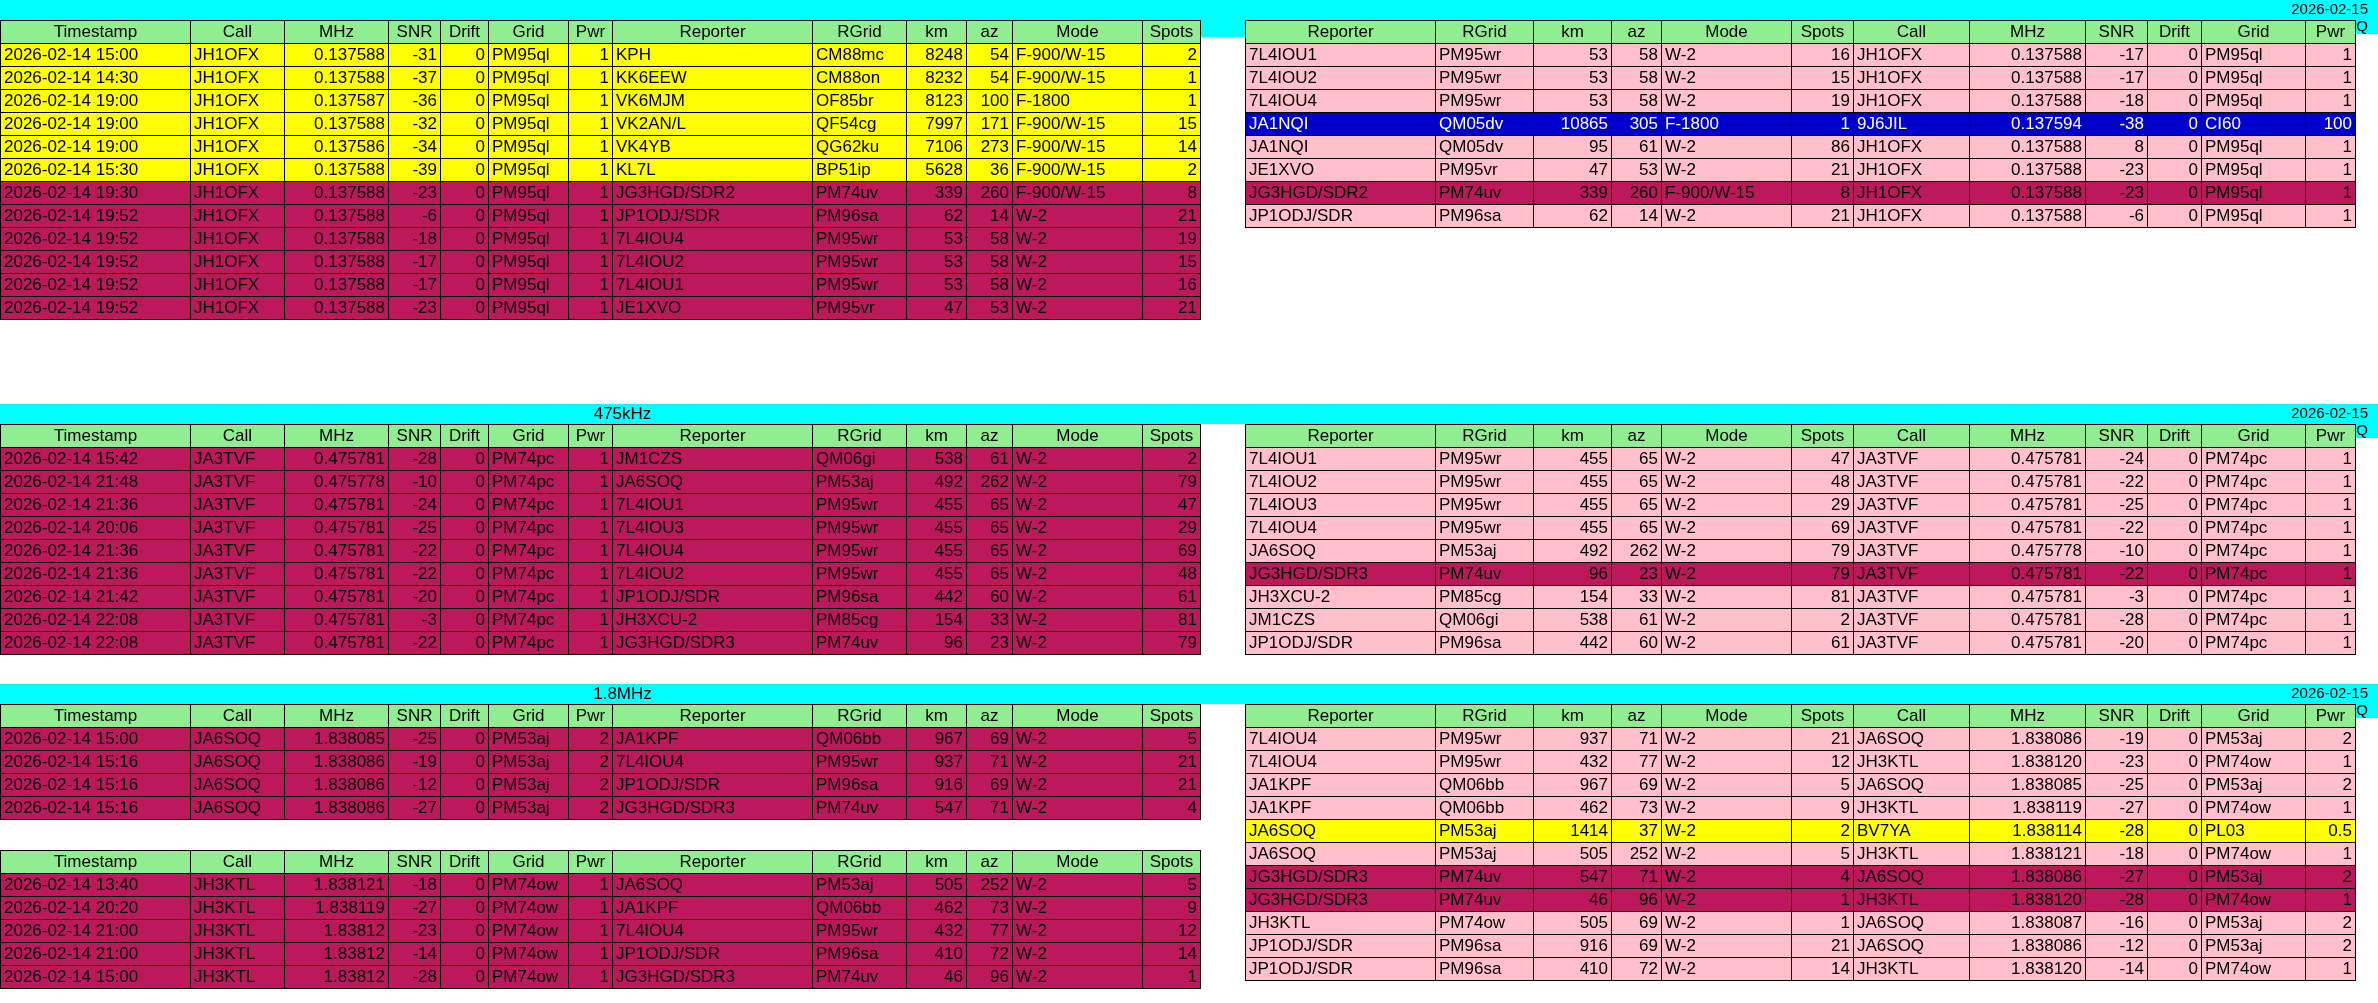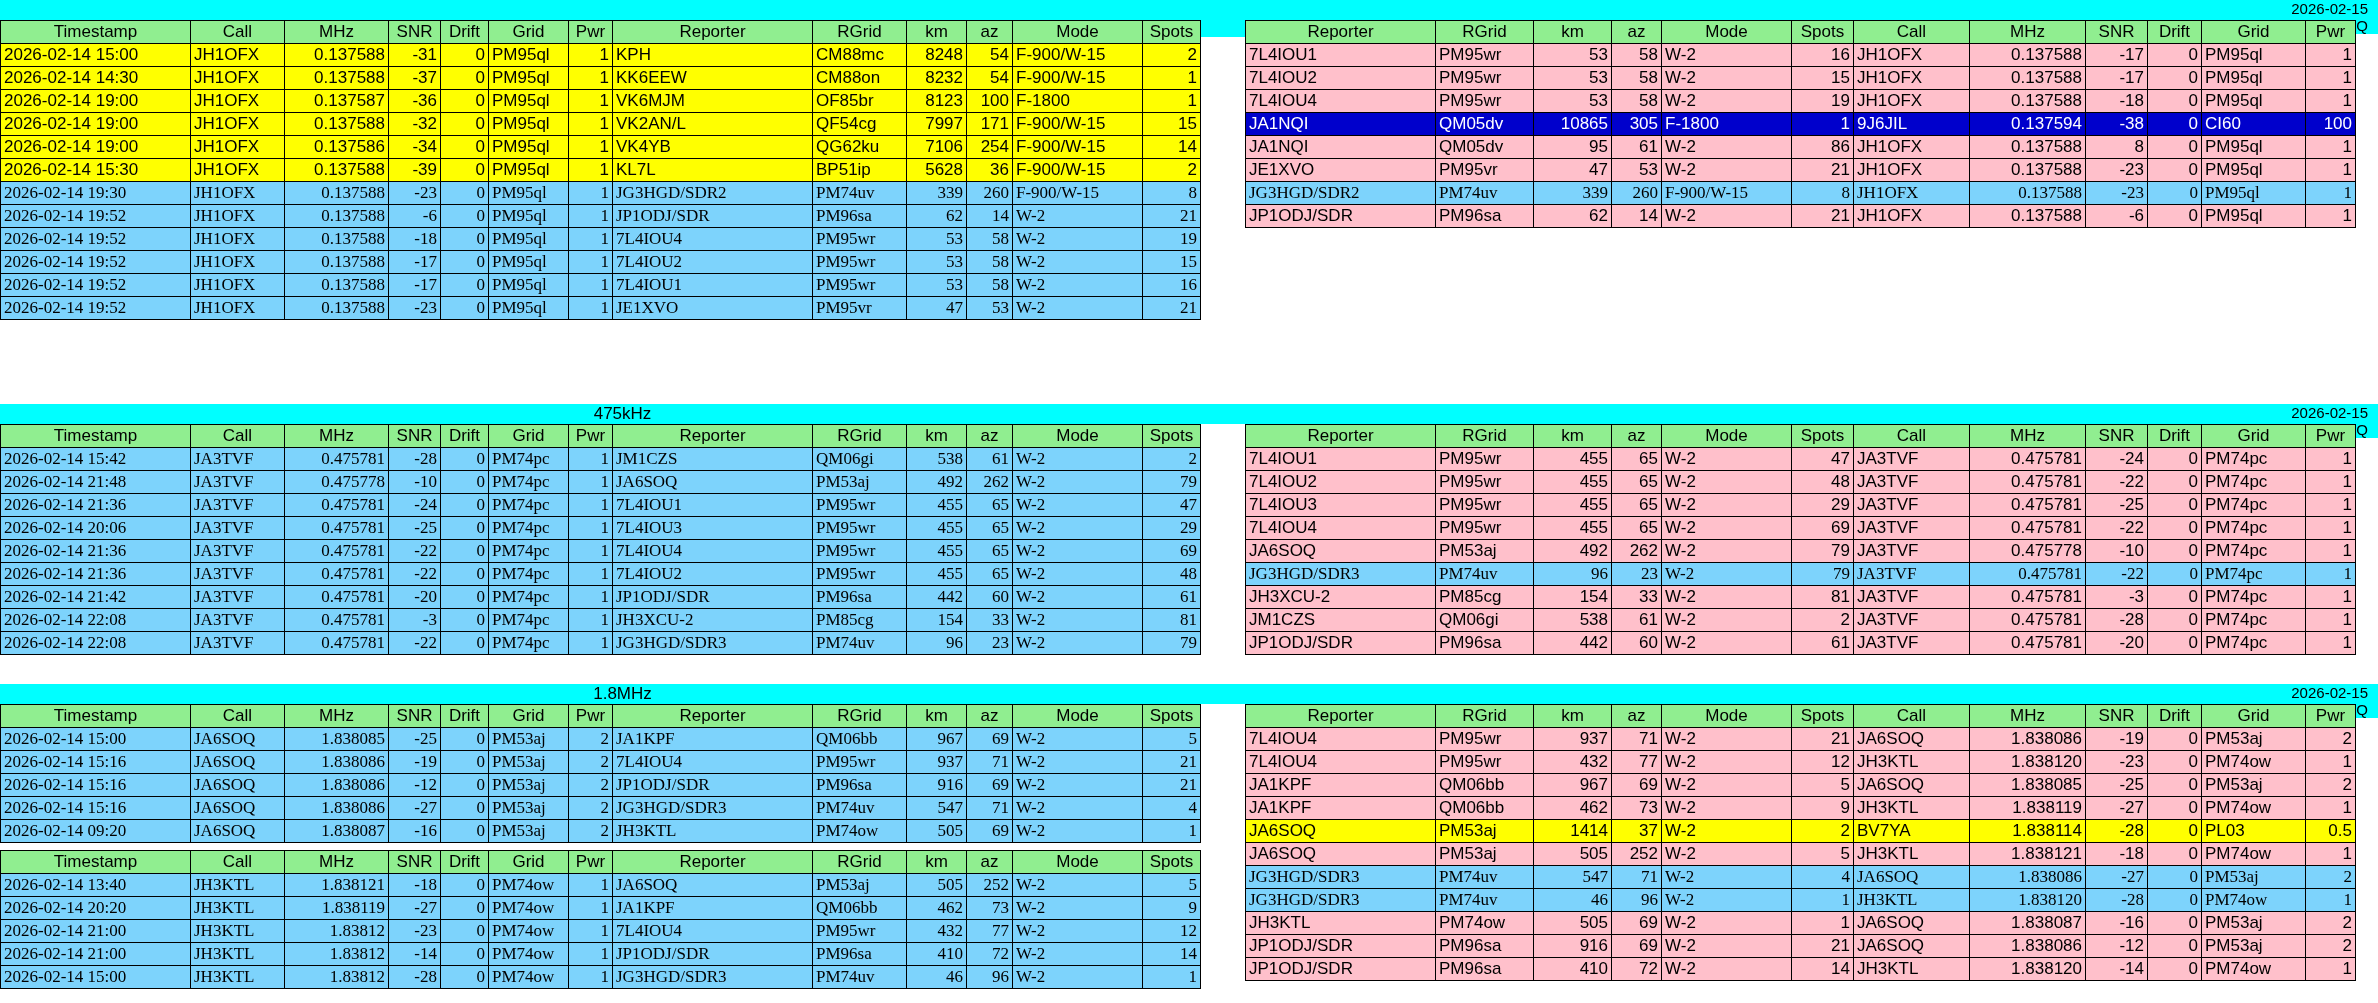--- a/index.html
+++ b/index.html
@@ -38,21 +38,21 @@
     font-weight: normal;
     text-align: center;
   }
   td.r { text-align: right; }
   td.l { text-align: left; }
 
   
   .bg-yellow { background: #ffff00; }
   .bg-pink   { background: #ffc0cb; }
   .bg-blue   { background: #0000cc; color: #ffffff; }
-  .bg-white  { background: #7dd3fc; font-family: Liberation Serif, serif; }
+  .bg-white  { background: #be185d; }
 
   
   .bandbar {
     background: #00ffff;
     text-align: center;
     font-size: 17px;
     height: 20px;
     line-height: 20px;
     overflow: hidden;
   }
@@ -195,21 +195,21 @@
             <td class="l">2026-02-14 19:00</td>
             <td class="l">JH1OFX</td>
             <td class="r">0.137586</td>
             <td class="r">-34</td>
             <td class="r">0</td>
             <td class="l">PM95ql</td>
             <td class="r">1</td>
             <td class="l">VK4YB</td>
             <td class="l">QG62ku</td>
             <td class="r">7106</td>
-            <td class="r">254</td>
+            <td class="r">273</td>
             <td class="l">F-900/W-15</td>
             <td class="r">14</td>
           </tr>
           <tr class="bg-yellow">
             <td class="l">2026-02-14 15:30</td>
             <td class="l">JH1OFX</td>
             <td class="r">0.137588</td>
             <td class="r">-39</td>
             <td class="r">0</td>
             <td class="l">PM95ql</td>
@@ -913,35 +913,20 @@
             <td class="r">0</td>
             <td class="l">PM53aj</td>
             <td class="r">2</td>
             <td class="l">JG3HGD/SDR3</td>
             <td class="l">PM74uv</td>
             <td class="r">547</td>
             <td class="r">71</td>
             <td class="l">W-2</td>
             <td class="r">4</td>
           </tr>
-          <tr class="bg-white">
-            <td class="l">2026-02-14 09:20</td>
-            <td class="l">JA6SOQ</td>
-            <td class="r">1.838087</td>
-            <td class="r">-16</td>
-            <td class="r">0</td>
-            <td class="l">PM53aj</td>
-            <td class="r">2</td>
-            <td class="l">JH3KTL</td>
-            <td class="l">PM74ow</td>
-            <td class="r">505</td>
-            <td class="r">69</td>
-            <td class="l">W-2</td>
-            <td class="r">1</td>
-          </tr>
         </tbody>
       </table>
   </div>
 
   <div class="sect" style="left:0; top:850px;">
     <table class="grid" id="t18Lb">
         <colgroup>
           <col style="width: 190px;">
           <col style="width: 94px;">
           <col style="width: 104px;">

